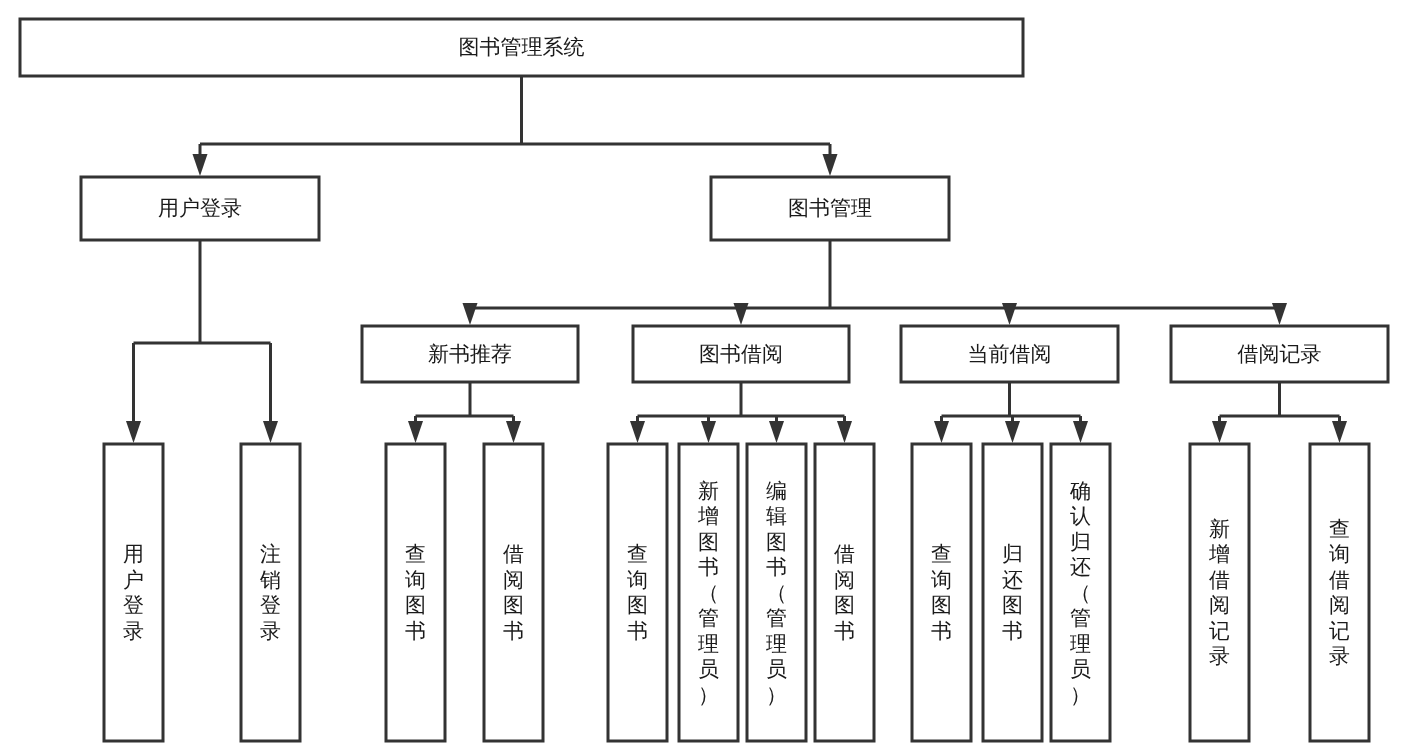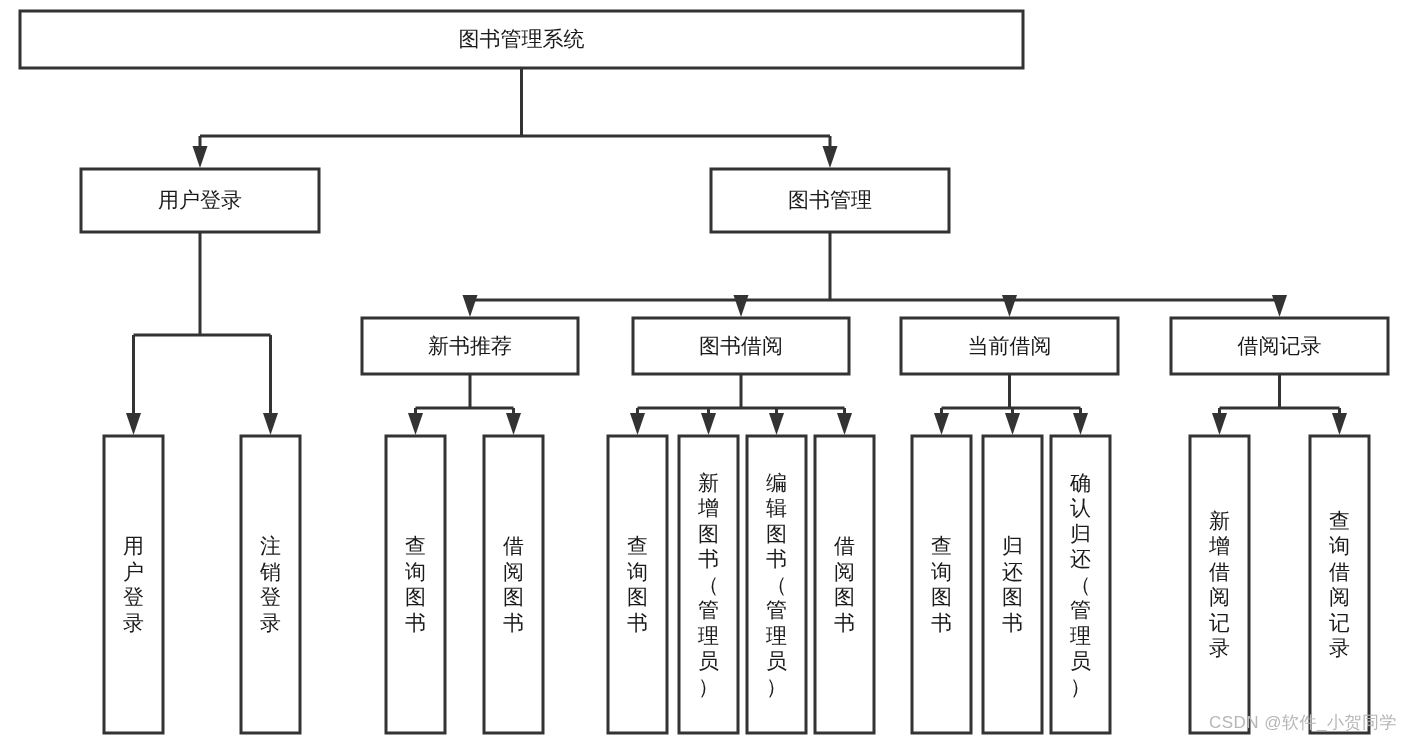--- a/index.html
+++ b/index.html
@@ -12,20 +12,21 @@
     width: 1405px;
     height: 747px;
     font-family: "Liberation Sans", "DejaVu Sans", sans-serif;
     overflow: hidden;
     position: relative;
   }
   #diagram-root {
     position: relative;
     width: 1405px;
     height: 740px;
+    margin-top: 8px;
   }
   svg#flow {
     position: absolute;
     top: 0;
     left: 0;
     width: 1405px;
     height: 747px;
     display: block;
   }
   .node-box {
@@ -216,14 +217,13 @@
         <g>
           <rect x="1190" y="436" width="59" height="297" class="node-box"></rect>
           <text x="1219.5" y="527.89" class="node-label-v"><tspan x="1219.5" dy="0">新</tspan><tspan x="1219.5" dy="25.5">增</tspan><tspan x="1219.5" dy="25.5">借</tspan><tspan x="1219.5" dy="25.5">阅</tspan><tspan x="1219.5" dy="25.5">记</tspan><tspan x="1219.5" dy="25.5">录</tspan></text>
         </g>
         <g>
           <rect x="1310" y="436" width="59" height="297" class="node-box"></rect>
           <text x="1339.5" y="527.89" class="node-label-v"><tspan x="1339.5" dy="0">查</tspan><tspan x="1339.5" dy="25.5">询</tspan><tspan x="1339.5" dy="25.5">借</tspan><tspan x="1339.5" dy="25.5">阅</tspan><tspan x="1339.5" dy="25.5">记</tspan><tspan x="1339.5" dy="25.5">录</tspan></text>
         </g>
       </g>
   </svg>
-  <div class="watermark">CSDN @软件_小贺同学</div>
 </div>
 
 </body></html>

